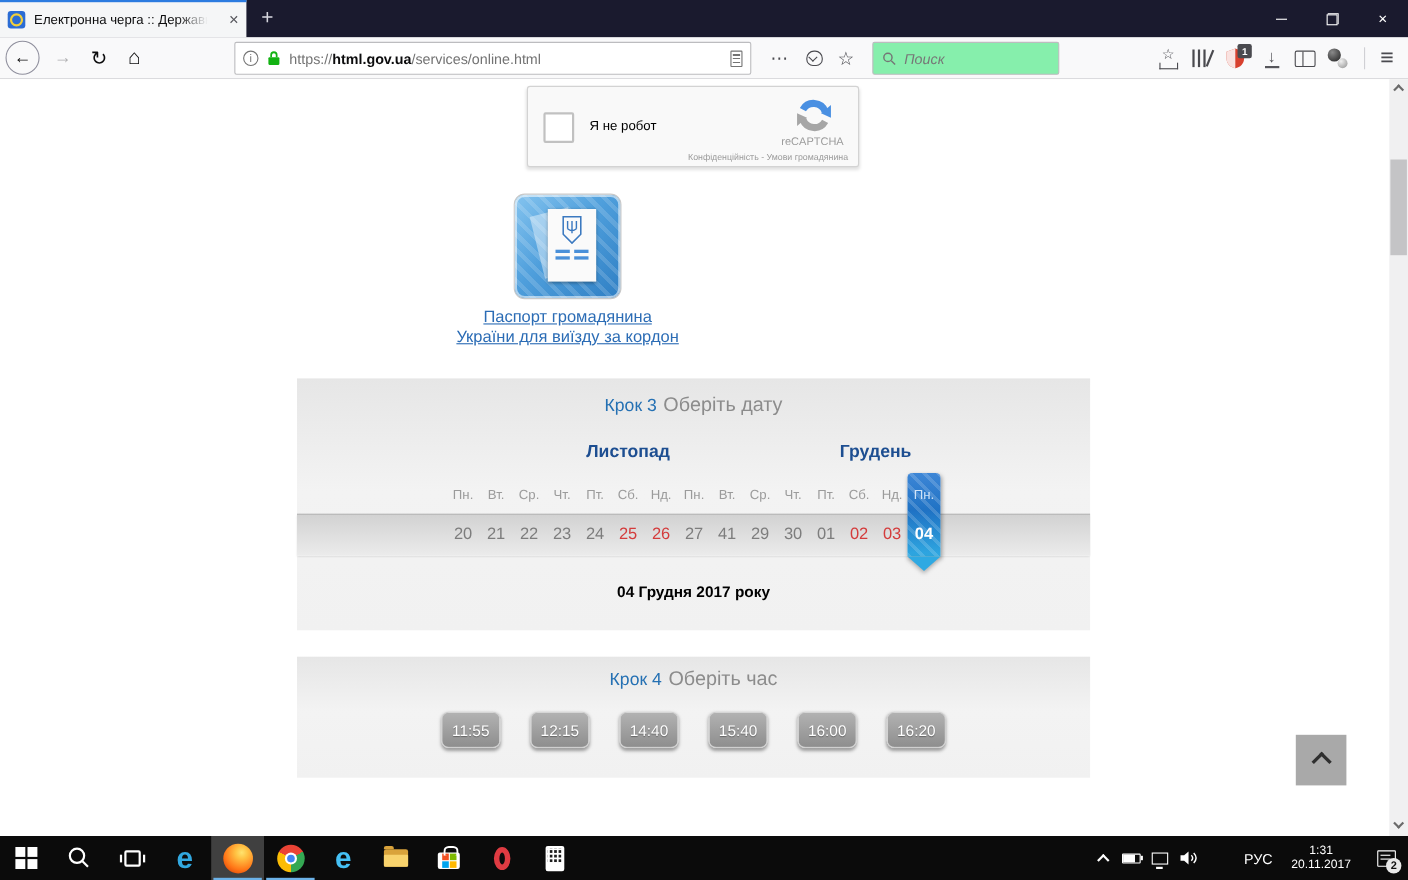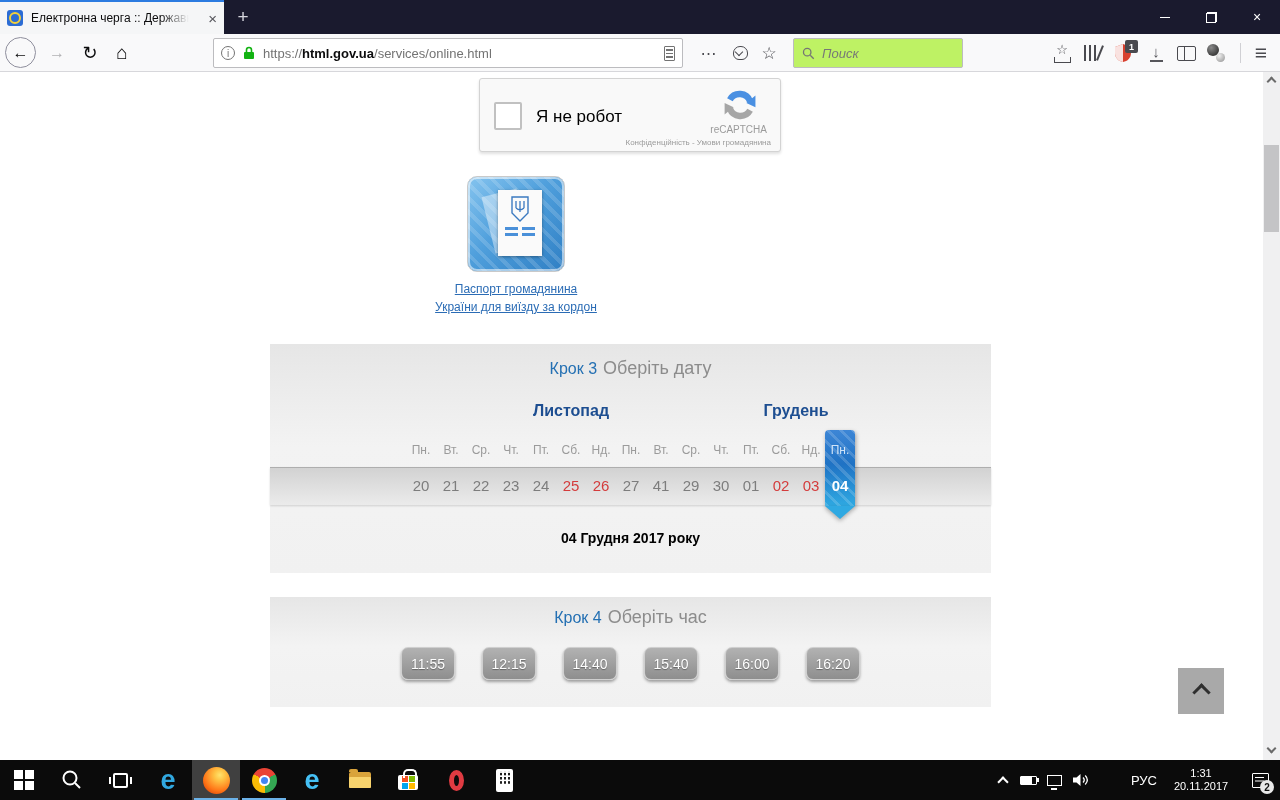--- a/index.html
+++ b/index.html
@@ -44,21 +44,21 @@
   .reader { margin-left:auto; width:11px; height:15px; border:1.5px solid #737373; border-radius:1px;
             padding:2px 1px; background:repeating-linear-gradient(180deg,#737373 0 1.5px,transparent 1.5px 3.5px) content-box; flex:none; }
   .pa-btn { position:absolute; top:4px; height:30px; display:flex; align-items:center; justify-content:center; color:#4a4a4f; }
   .dots { left:695px; width:28px; font-size:16px; letter-spacing:1px; }
   .pocket { left:727px; width:26px; }
   .pocket-shape { width:15px; height:14px; border:1.7px solid #4a4a4f; border-radius:7px 7px 6px 6px; position:relative; }
   .pocket-shape::after { content:""; position:absolute; left:2.5px; top:1.5px; width:5px; height:5px;
                          border-right:1.7px solid #4a4a4f; border-bottom:1.7px solid #4a4a4f; transform:rotate(45deg); }
   .star-btn { left:755px; width:28px; font-size:17px; }
 
-  .searchbox { position:absolute; left:793px; top:4px; width:170px; height:30px; background:#bef264; border:1px solid #bcbcbf;
+  .searchbox { position:absolute; left:793px; top:4px; width:170px; height:30px; background:#86efac; border:1px solid #bcbcbf;
                border-radius:2px; display:flex; align-items:center; padding:0 8px; }
   .searchbox input { border:none; outline:none; width:100%; font-size:13px; margin-left:7px; background:transparent;
                      font-family:"Liberation Sans", sans-serif; }
   .searchbox input::placeholder { color:#777; font-style:italic; }
 
   .tool-btn { position:absolute; top:4px; height:30px; display:flex; align-items:center; justify-content:center; color:#4a4a4f; }
   .bm-tray { left:1048px; width:28px; position:absolute; }
   .bm-tray-inner { position:relative; width:20px; height:20px; text-align:center; }
   .bm-tray-inner .st { font-size:13px; line-height:13px; color:#4a4a4f; display:block; }
   .bm-tray-inner::after { content:""; position:absolute; left:2px; bottom:0; width:15px; height:5px;
@@ -84,37 +84,37 @@
   .separator { position:absolute; left:1240px; top:9px; width:1px; height:20px; background:#d0d0d4; }
   .menu-btn { left:1246px; width:30px; font-size:21px; color:#4a4a4f; }
 
   
   .content { position:absolute; top:72px; left:0; width:1280px; height:688px; background:#fff; }
 
   .recaptcha { position:absolute; left:479px; top:6px; width:302px; height:74px; background:#f9f9f9;
                border:1px solid #d3d3d3; border-radius:3px; box-shadow:0 2px 3px rgba(0,0,0,0.12); }
   .rc-checkbox { position:absolute; left:14px; top:23px; width:28px; height:28px; background:#fff;
                  border:2px solid #c1c1c1; border-radius:2px; }
-  .rc-label { position:absolute; left:56px; top:28px; font-size:17px; color:#000; }
+  .rc-label { position:absolute; left:56px; top:28px; font-size:12px; color:#000; }
   .rc-logo { position:absolute; right:23px; top:9px; }
   .rc-brand { position:absolute; right:13px; top:45px; font-size:10px; color:#9b9b9b; }
   .rc-terms { position:absolute; right:9px; bottom:4px; font-size:8px; color:#9b9b9b; }
 
   .tile { position:absolute; left:467px; top:104px; width:98px; height:96px; border-radius:10px;
           background:linear-gradient(135deg,#85c4ef 0%,#4f9fdc 45%,#2f7fc4 100%);
           border:1px solid #c9c9c9; box-shadow:inset 0 0 0 2px rgba(255,255,255,0.55); overflow:hidden; }
   .tile::before { content:""; position:absolute; inset:0;
           background:repeating-linear-gradient(45deg,rgba(255,255,255,0.15) 0 4px,transparent 4px 10px); }
   .sheet-back { position:absolute; left:20px; top:15px; width:36px; height:58px; background:rgba(255,255,255,0.42); transform:rotate(-14deg); }
   .sheet { position:absolute; left:30px; top:13px; width:44px; height:66px; background:#fafafa;
            box-shadow:0 1px 3px rgba(0,0,0,0.35); display:flex; flex-direction:column; align-items:center; padding-top:6px; }
   .doc-lines { margin-top:5px; display:grid; grid-template-columns:13px 13px; gap:3px 4px; }
   .doc-lines i { height:3px; background:#4a90d9; display:block; }
 
-  .service-link { position:absolute; left:386px; top:208px; width:260px; text-align:center; font-size:12px;
+  .service-link { position:absolute; left:386px; top:208px; width:260px; text-align:center; font-size:15px;
                   line-height:18px; color:#2b6cb5; text-decoration:underline; }
   .service-link span { display:block; }
 
   .panel { position:absolute; left:270px; width:721px;
            background:linear-gradient(180deg,#e6e6e6 0%,#f3f3f3 45%,#f1f1f1 100%); }
   #step3 { top:272px; height:229px; }
   #step4 { top:525px; height:110px; }
   .panel-header { position:absolute; top:14px; left:0; width:100%; text-align:center; }
   #step4 .panel-header { top:10px; }
   .step-label { color:#2470b3; font-size:16px; }

